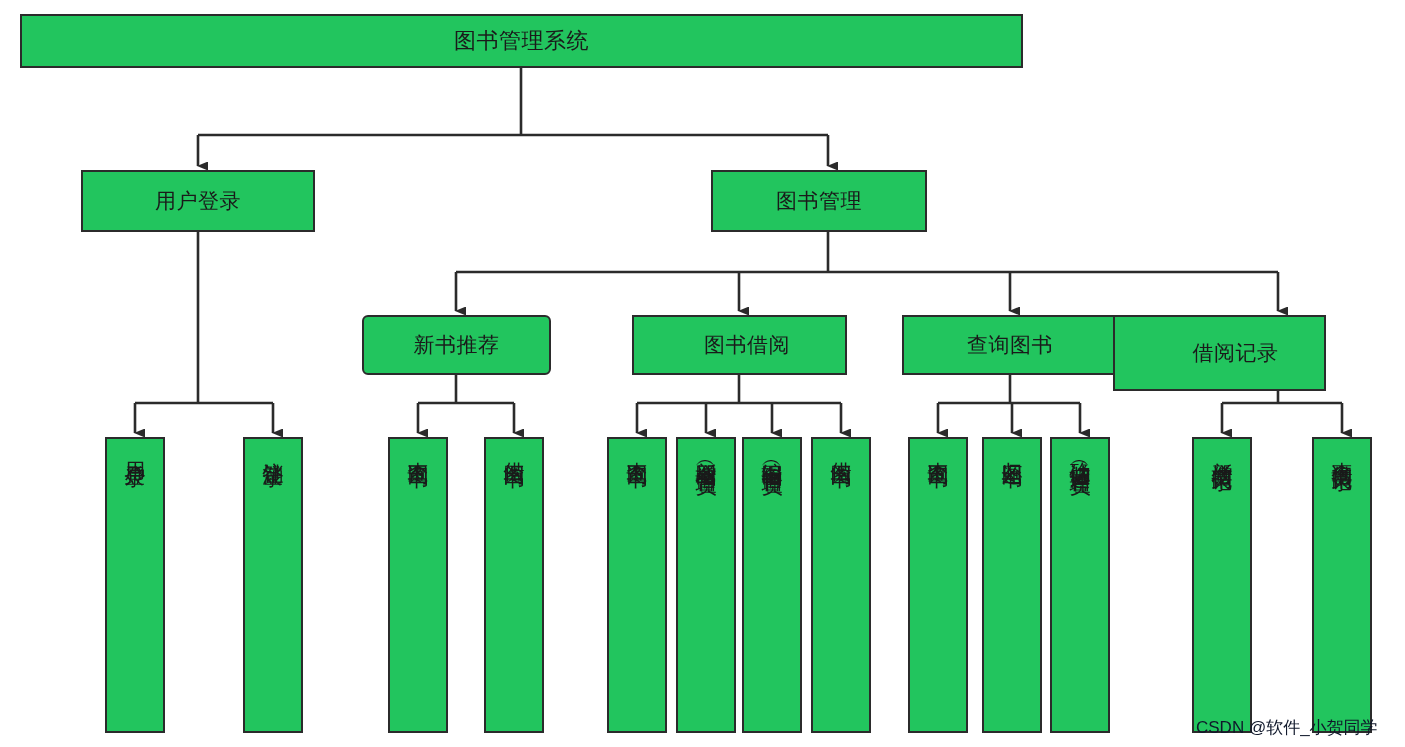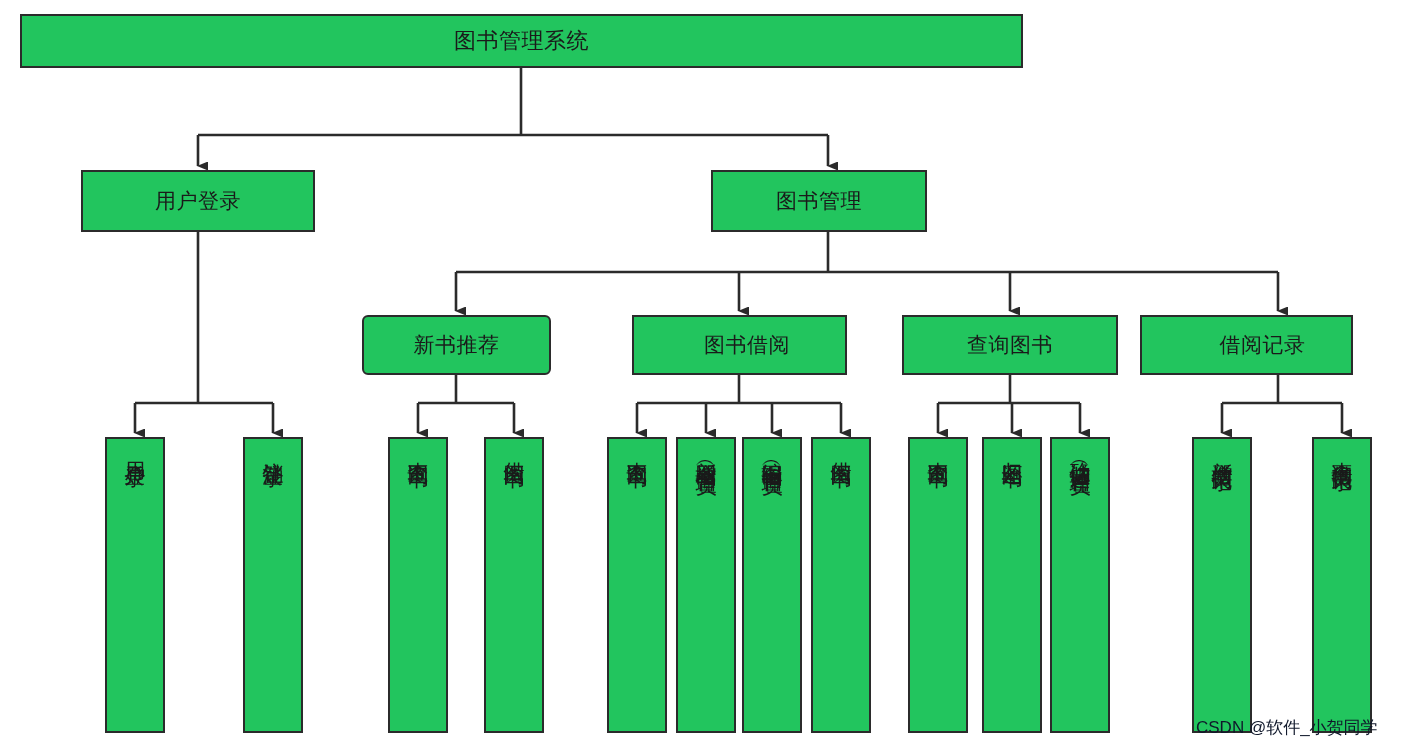--- a/index.html
+++ b/index.html
@@ -127,21 +127,21 @@
       </div>
       <div class="node horizontal" style="left: 362px; top: 315px; width: 189px; height: 60px; border-radius: 6px;">
         <span class="label">新书推荐</span>
       </div>
       <div class="node horizontal" style="left: 632px; top: 315px; width: 215px; height: 60px; padding-left: 15px;">
         <span class="label">图书借阅</span>
       </div>
       <div class="node horizontal" style="left: 902px; top: 315px; width: 216px; height: 60px;">
         <span class="label">查询图书</span>
       </div>
-      <div class="node horizontal" style="left: 1140px; top: 315px; width: 213px; height: 60px; padding-left: 32px;">
+      <div class="node horizontal" style="left: 1113px; top: 315px; width: 213px; height: 76px; padding-left: 32px;">
         <span class="label">借阅记录</span>
       </div>
       <div class="node vertical" style="left: 105px; top: 437px; width: 60px; height: 296px;">
         <span class="label">用户登录</span>
       </div>
       <div class="node vertical" style="left: 243px; top: 437px; width: 60px; height: 296px;">
         <span class="label">注销登录</span>
       </div>
       <div class="node vertical" style="left: 388px; top: 437px; width: 60px; height: 296px;">
         <span class="label">查询图书</span>

